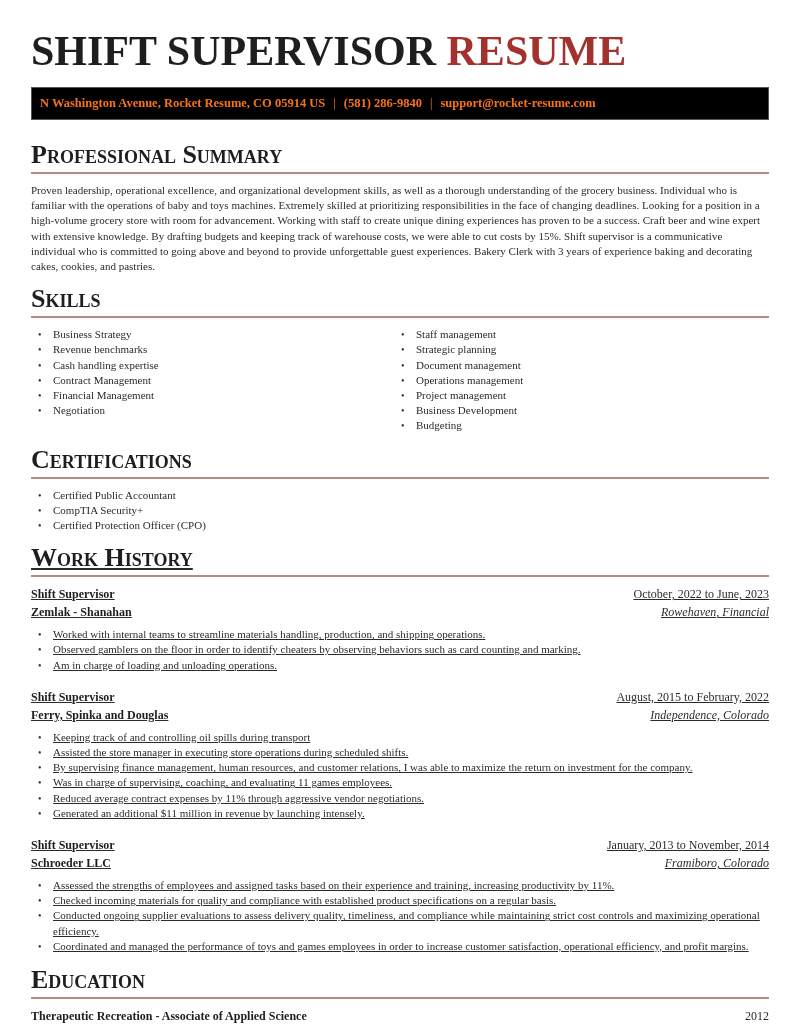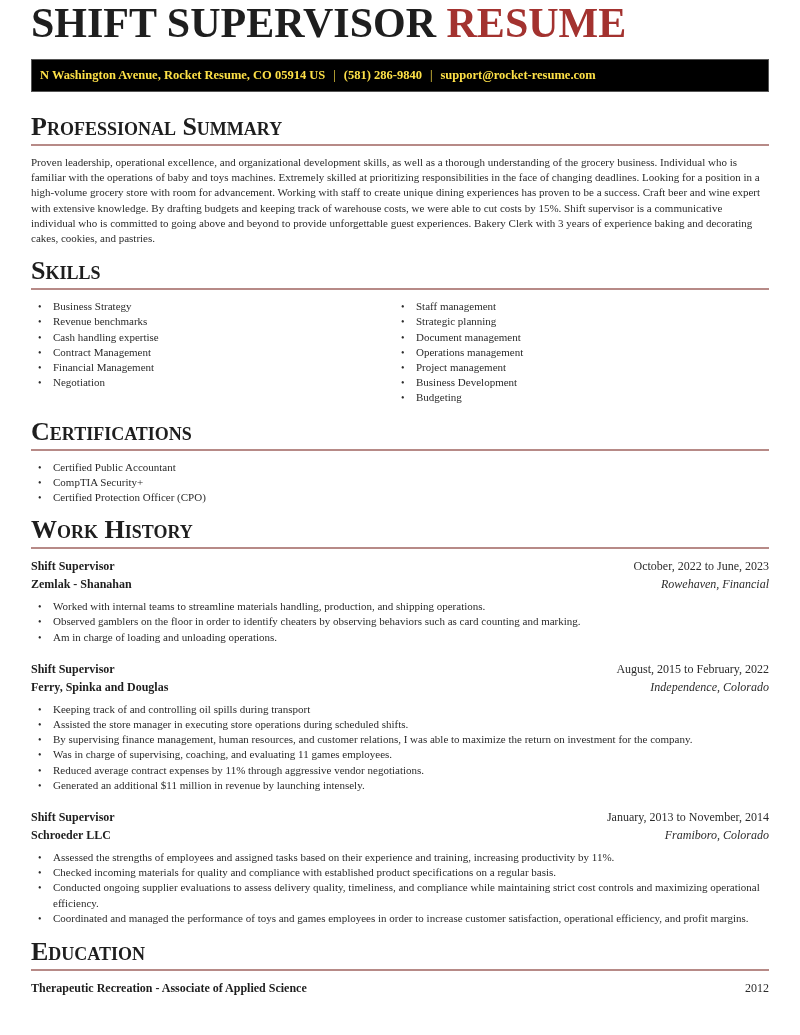--- a/index.html
+++ b/index.html
@@ -3,28 +3,28 @@
   <meta charset="utf-8">
   <style>
     html, body { margin: 0; padding: 0; background: #ffffff; }
     body {
       width: 800px; height: 1035px; overflow: hidden;
       font-family: "Liberation Serif", "DejaVu Serif", serif;
       color: #2b2b2b;
     }
     .page { position: relative; padding: 0 31px; }
     .title {
-      margin: 0; 
+      margin: 0; padding-top: 28px;
       font-size: 42px; font-weight: bold; line-height: 46px;
       color: #1e1e1e; letter-spacing: 0px;
     }
     .title .accent { color: #a3322f; }
     .contact-bar {
       margin-top: 13px; height: 33px; background: #000000;
-      color: #fde047; font-weight: bold; font-size: 12.5px;
+      color: #f97316; font-weight: bold; font-size: 12.5px;
       display: flex; align-items: center; padding-left: 8px;
       border: 1px solid #555;
       box-sizing: border-box;
     }
     .contact-bar .sep { margin: 0 8px; font-weight: normal; }
     .section-title {
       margin: 0; font-size: 26px; font-weight: bold;
       font-variant: small-caps; color: #1e1e1e; line-height: 26px;
     }
     .rule { height: 2px; background: #b78a87; margin-top: 4px; }
@@ -99,21 +99,21 @@
   <section style="margin-top:13px;">
     <h2 class="section-title">Certifications</h2>
     <div class="rule"></div>
     <ul style="margin-top:9px;">
       <li>Certified Public Accountant</li>
       <li>CompTIA Security+</li>
       <li>Certified Protection Officer (CPO)</li>
     </ul>
   </section>
 
-  <section style="margin-top:12px;">
+  <section style="margin-top:12px;text-decoration:underline;">
     <h2 class="section-title">Work History</h2>
     <div class="rule"></div>
 
     <div style="margin-top:8px;">
       <div class="job-head">
         <span class="job-title">Shift Supervisor</span>
         <span>October, 2022 to June, 2023</span>
       </div>
       <div class="job-head">
         <span class="job-company">Zemlak - Shanahan</span>

